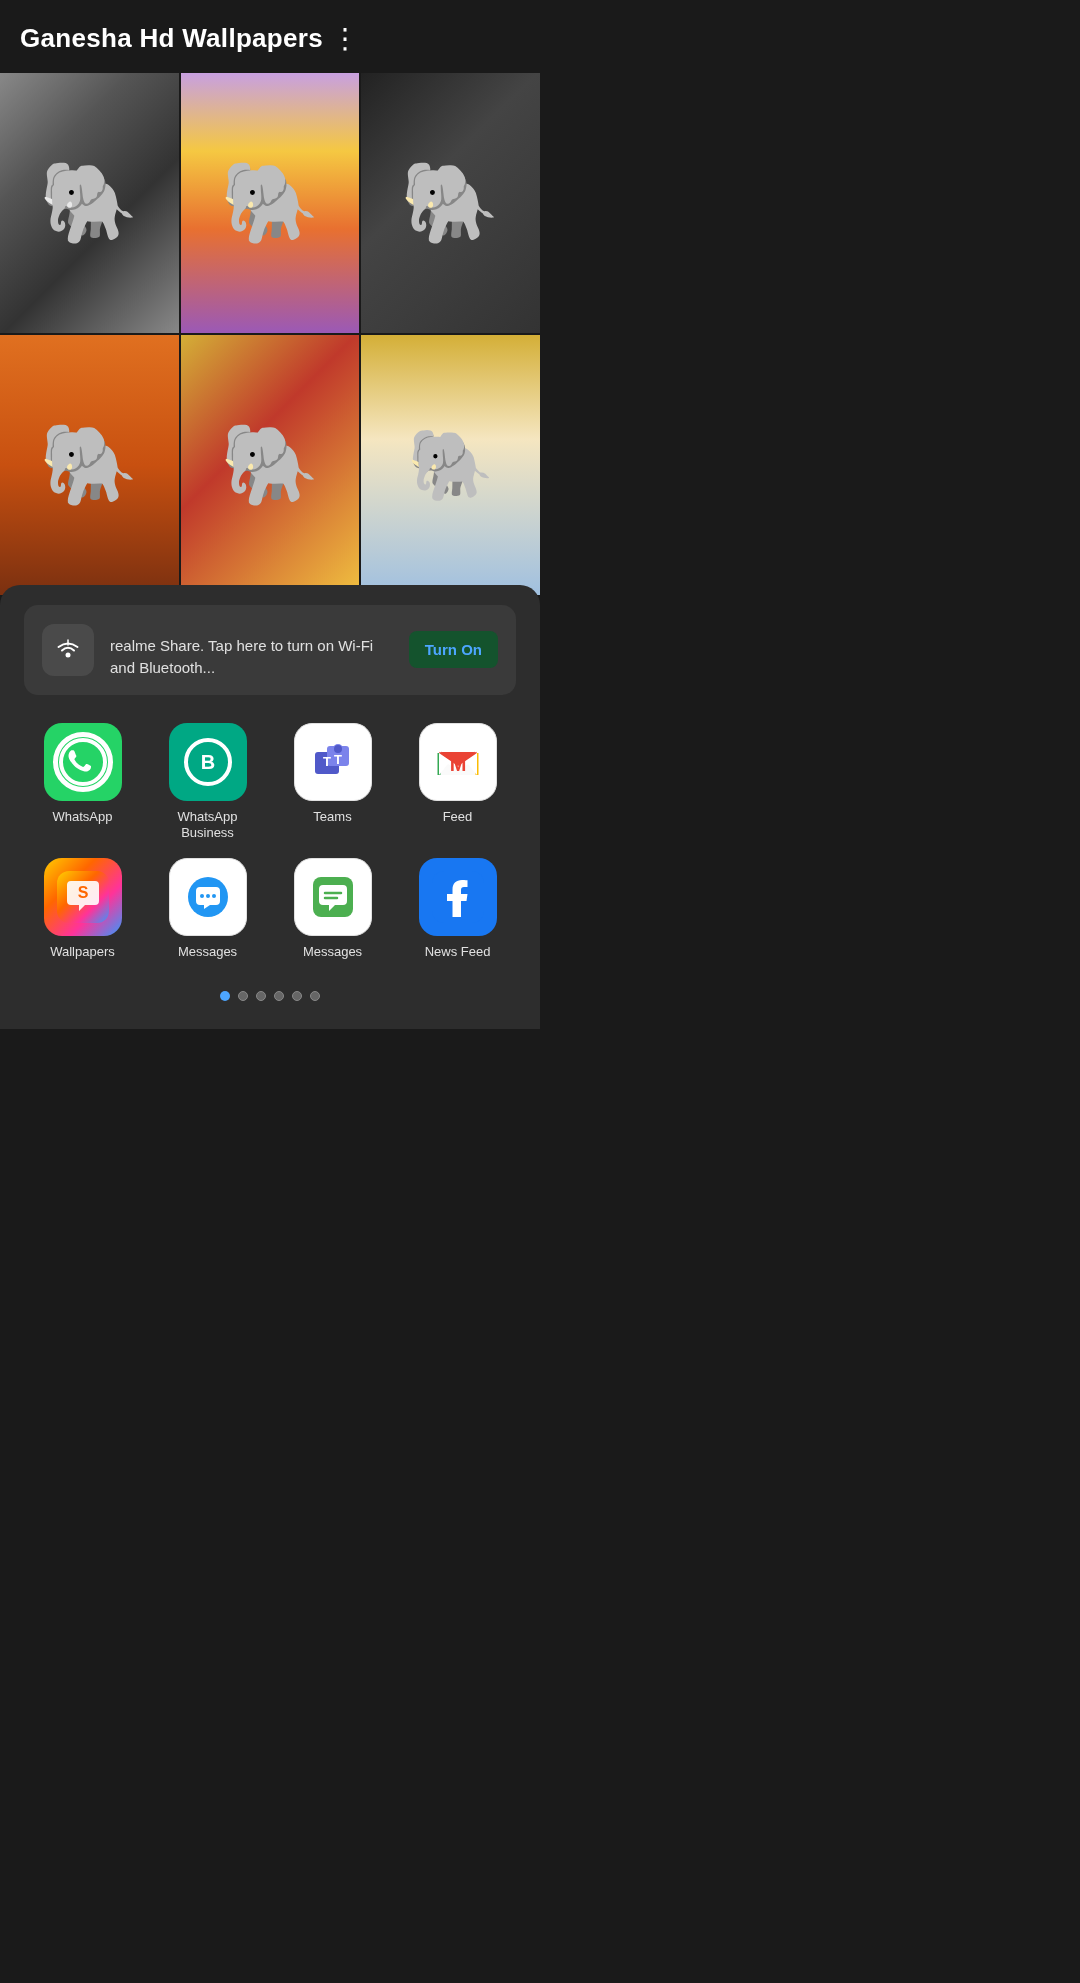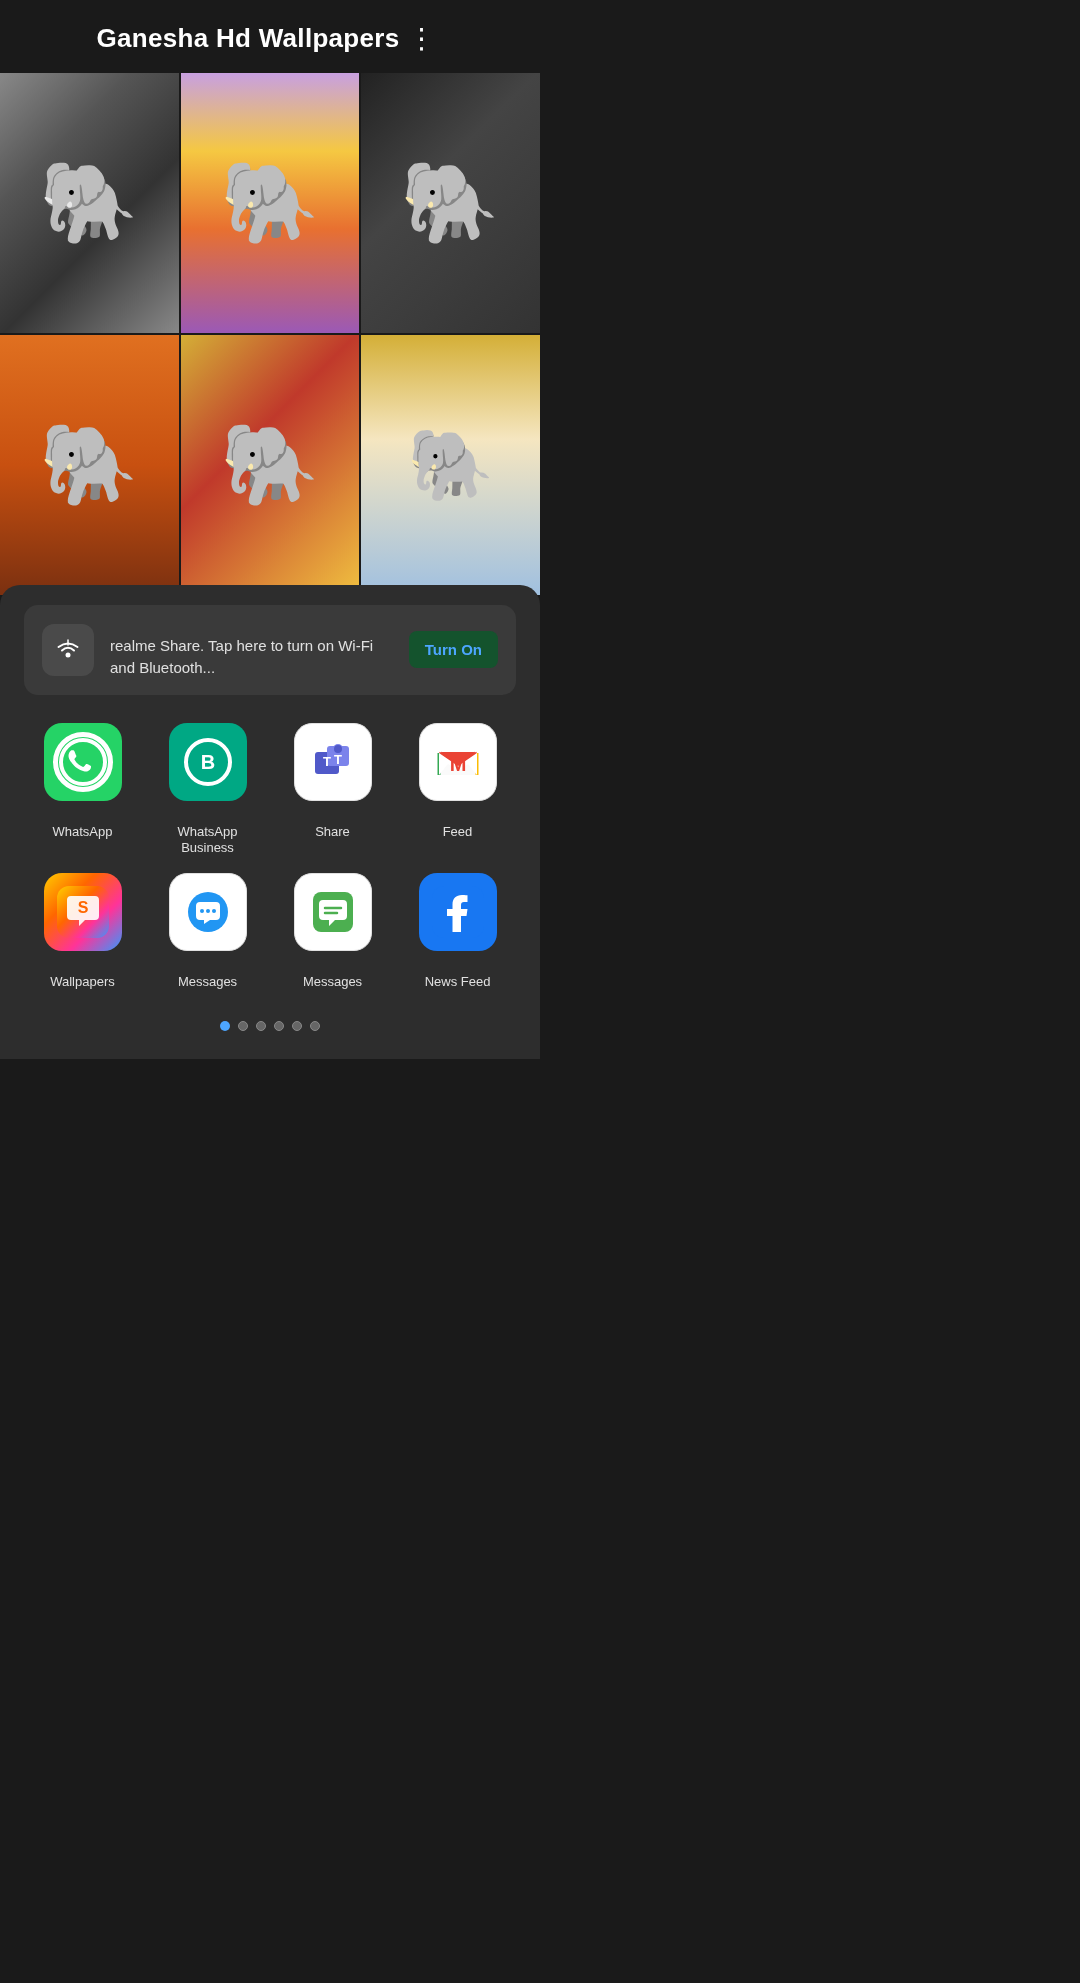--- a/index.html
+++ b/index.html
@@ -11,21 +11,21 @@
       font-family: 'Segoe UI', Arial, sans-serif;
       overflow-x: hidden;
     }
 
     
     .header {
       background: #1a1a1a;
       padding: 18px 20px 14px 20px;
       display: flex;
       align-items: center;
-      justify-content: center;
+      justify-content: flex-start;
     }
     .header-title {
       color: #ffffff;
       font-size: 26px;
       font-weight: bold;
       letter-spacing: 0.3px;
     }
     .header-menu {
       color: #ffffff;
       font-size: 28px;
@@ -197,21 +197,20 @@
       justify-content: center;
       position: relative;
       overflow: hidden;
     }
     .app-label {
       color: #e0e0e0;
       font-size: 13px;
       text-align: center;
       line-height: 1.3;
       max-width: 90px;
-      margin-top: 15px;
     }
 
     
     .icon-whatsapp {
       background: #25d366;
     }
     .icon-whatsapp::after {
       content: '';
       width: 50px;
       height: 50px;
@@ -341,21 +340,21 @@
         <svg width="52" height="52" viewBox="0 0 52 52" fill="none">
 
           <rect x="8" y="16" width="24" height="22" rx="3" fill="#5059C9"></rect>
           <rect x="20" y="10" width="22" height="20" rx="3" fill="#7B83EB"></rect>
           <circle cx="31" cy="13" r="5" fill="#7B83EB"></circle>
           <circle cx="31" cy="13" r="4" fill="#5059C9"></circle>
           <text x="20" y="30" text-anchor="middle" fill="white" font-size="13" font-weight="bold" font-family="Arial">T</text>
           <text x="31" y="28" text-anchor="middle" fill="white" font-size="13" font-weight="bold" font-family="Arial">T</text>
         </svg>
       </div>
-      <span class="app-label">Share</span>
+      <span class="app-label">Teams</span>
     </div>
 
     <div class="app-item">
       <div class="app-icon-wrapper icon-gmail">
         <svg width="52" height="52" viewBox="0 0 52 52" fill="none">
           <rect x="7" y="14" width="38" height="28" rx="3" fill="#ffffff"></rect>
           <path d="M7 17L26 30L45 17" stroke="none"></path>
           <path d="M7 17L26 30L45 17V39H7V17Z" fill="#FAFAFA"></path>
           <path d="M7 17L26 30L45 17" stroke="#EA4335" stroke-width="3" fill="none"></path>
           <path d="M7 17L7 39" stroke="#34A853" stroke-width="3"></path>

